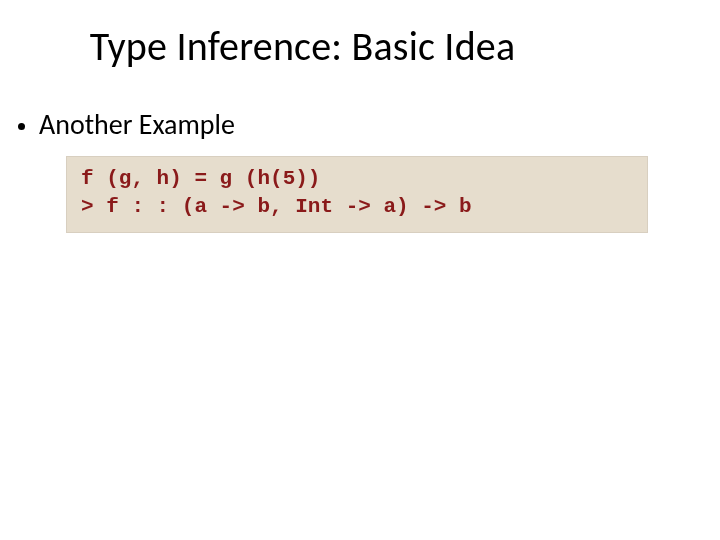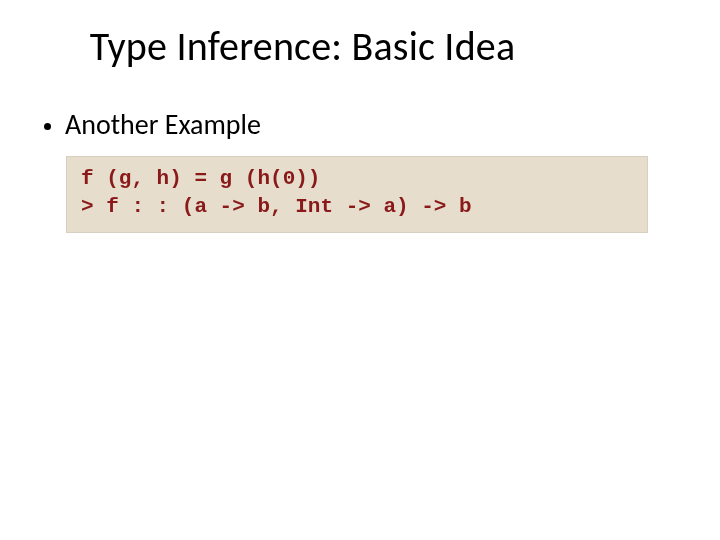--- a/index.html
+++ b/index.html
@@ -20,21 +20,21 @@
   }
   .title {
     text-align: center;
     font-size: 40px;
     font-weight: 400;
     padding-top: 22px;
     letter-spacing: 0.2px;
   }
   .bullet-row {
     margin-top: 36px;
-    padding-left: 44px;
+    padding-left: 18px;
     font-size: 28px;
     display: flex;
     align-items: baseline;
   }
   .bullet-dot {
     width: 7px;
     height: 7px;
     background: #000;
     border-radius: 50%;
     display: inline-block;
@@ -64,16 +64,16 @@
 
 <div class="slide">
 
   <div class="title">Type Inference: Basic Idea</div>
 
   <div class="bullet-row">
     <span class="bullet-dot"></span>
     <span>Another Example</span>
   </div>
 
-  <div class="code-block"><span>f (g, h) = g (h(0))</span>
+  <div class="code-block"><span>f (g, h) = g (h(5))</span>
 <span>&gt; f : : (a -&gt; b, Int -&gt; a) -&gt; b</span></div>
 
 </div>
 
 </body></html>

